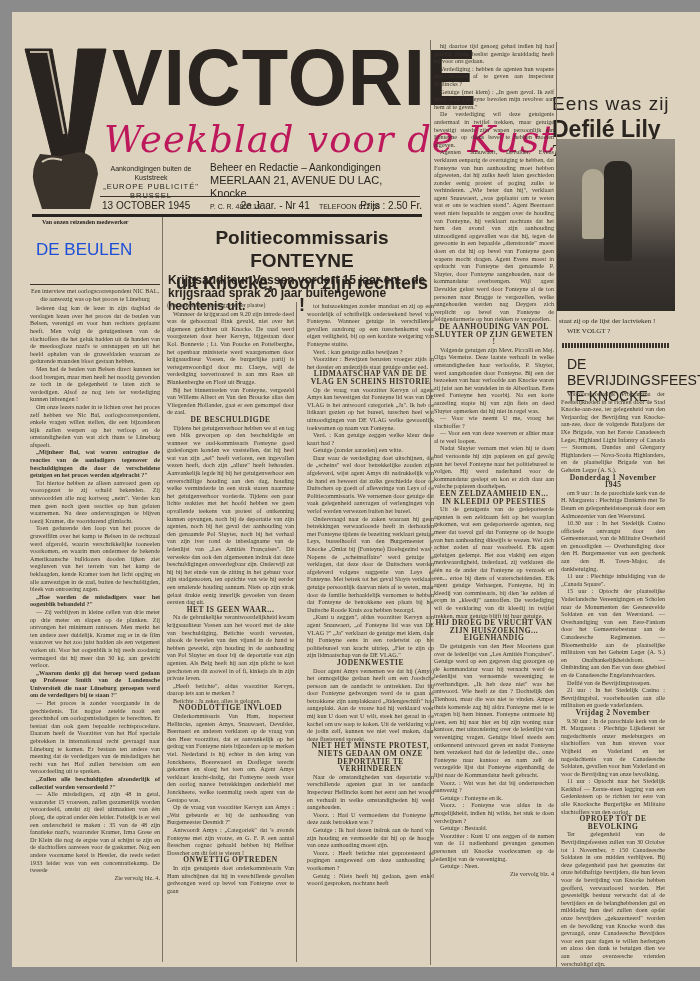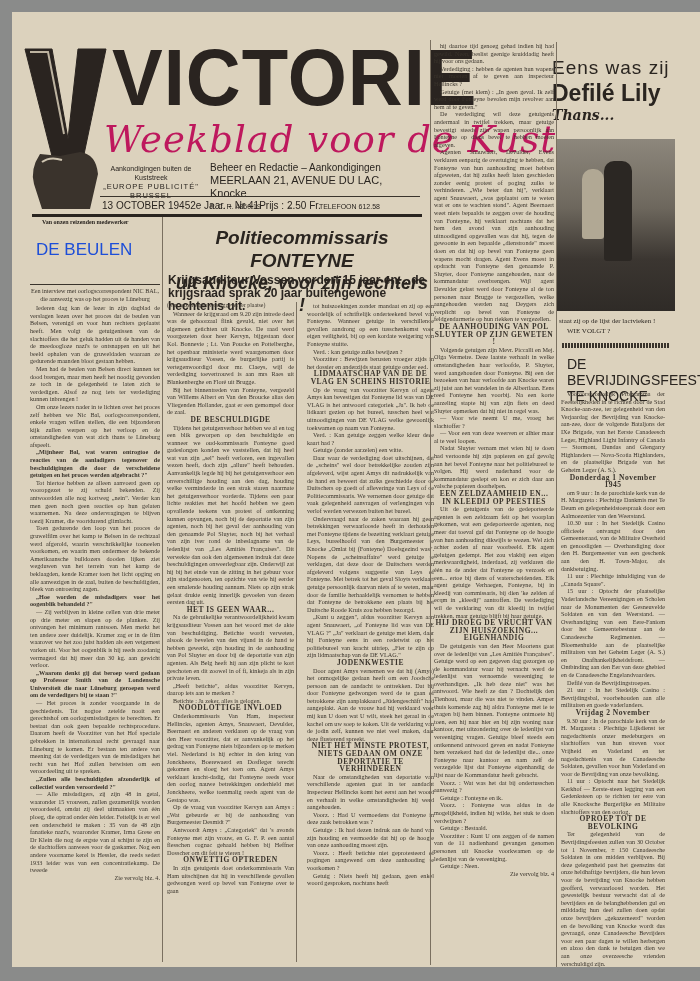--- a/index.html
+++ b/index.html
@@ -8,38 +8,38 @@
   .abs { position:absolute; }
   .masthead-v { left:8px; top:32px; width:92px; height:170px; }
   .title { left:100px; top:28px; font-family:"Liberation Sans", sans-serif; font-weight:900; font-size:76px; letter-spacing:1px; line-height:76px; color:#2a2420; transform:scaleY(1.05); }
   .sub { left:92px; top:108px; font-family:"DejaVu Serif", serif; font-style:italic; font-size:37px; color:#be185d; line-height:40px; letter-spacing:1px; }
   .small-sans { font-family:"Liberation Sans", sans-serif; font-weight:normal; }
   .ank-left { left:83px; top:152px; width:112px; text-align:center; font-size:7px; line-height:9px; }
   .ank-left .big { font-size:7.5px; letter-spacing:1px; }
   .beheer { left:198px; top:149px; width:210px; font-size:10px; line-height:13px; }
   .beheer .row2 { font-size:11px; }
   .beheer .row3 { font-size:7px; display:flex; justify-content:space-between; width:170px; }
-  .dateline { left:90px; top:188px; width:320px; font-size:10px; display:flex; justify-content:flex-start; font-family:"Liberation Sans", sans-serif; }
+  .dateline { left:90px; top:188px; width:320px; font-size:10px; display:flex; justify-content:space-between; font-family:"Liberation Sans", sans-serif; }
   .rule-thin { height:1px; background:#3a342c; }
   .rule-thick { height:3px; background:#2a2520; }
   .eens { left:540px; top:45px; width:120px; font-family:"Liberation Sans", sans-serif; }
-  .eens .l1 { font-size:19px; letter-spacing:1px; }
+  .eens .l1 { font-size:19px; letter-spacing:1px;margin-top:36px; }
   .eens .l2 { font-size:23px; font-weight:900; line-height:28px; }
   .eens .l3 { font-family:"DejaVu Serif", serif; font-style:italic; font-weight:bold; font-size:14px; }
   .photo { left:545px; top:127px; width:118px; height:172px; background:linear-gradient(180deg,#8d877c 0%,#6d675d 40%,#3b3631 70%,#2f2b27 100%); }
   .photo .fig1 { position:absolute; left:25px; top:30px; width:22px; height:70px; border-radius:10px 10px 3px 3px; background:#b1a894; }
   .photo .fig2 { position:absolute; left:47px; top:22px; width:28px; height:100px; border-radius:10px 10px 3px 3px; background:#2b2723; }
   .caption { left:547px; top:304px; width:115px; font-size:7px; line-height:10px; }
   .col { font-size:6.2px; line-height:7.6px; text-align:justify; color:#3a342c; }
   .col p { margin:0; text-indent:6px; }
   .col p.q { font-weight:bold; }
   .head-section { font-family:"Liberation Serif", serif; font-weight:bold; font-size:7.5px; text-align:center; letter-spacing:.5px; margin:2px 0; text-indent:0 !important; }
   .vert-rule { width:1px; background:#7a7060; }
   .beulen { left:24px; top:228px; width:126px; font-family:"Liberation Sans", sans-serif; font-size:17px; line-height:20px; color:#1d4ed8; }
-  .politie { left:160px; top:214px; width:260px; font-family:"Liberation Sans", sans-serif; font-weight:bold; text-align:center;font-style:italic; }
+  .politie { left:160px; top:214px; width:260px; font-family:"Liberation Sans", sans-serif; font-weight:bold; text-align:center; }
   .politie .l1 { font-size:19px; line-height:23px; }
   .politie .l2 { font-size:18px; line-height:22px; }
   .krijgs { left:156px; top:262px; width:265px; font-family:"Liberation Sans", sans-serif; font-weight:bold; font-size:12px; line-height:13px; }
   .bevr-head { left:560px; top:344px; width:100px; font-family:"Liberation Sans", sans-serif; font-size:14px; line-height:16px; }
   .dotted { height:5px; background:repeating-linear-gradient(90deg,#3a342c 0 2px,transparent 2px 3px); }
 </style>
 </head>
 <body>
 
 <div class="page">

